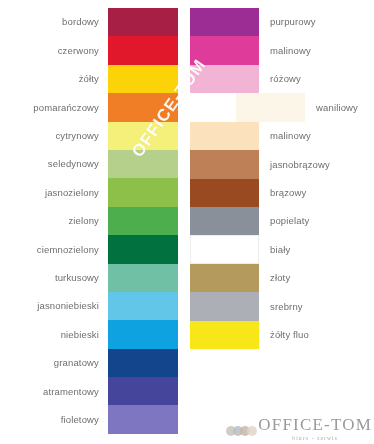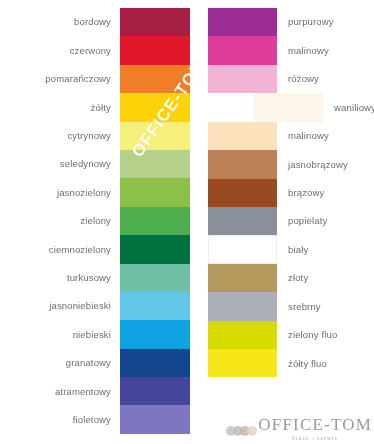--- a/index.html
+++ b/index.html
@@ -28,21 +28,20 @@
     display: flex;
     flex-direction: column;
   }
   .column-left  { left: 0;   width: 190px; }
   .column-right { left: 190px; width: 184px; }
 
   .swatch-row {
     display: flex;
     align-items: stretch;
     position: relative;
-    margin-left: 18px;
   }
   .column-left .swatch-row  { flex-direction: row; }
   .column-right .swatch-row { flex-direction: row; }
 
   .swatch-label {
     font-size: 9.5px;
     color: #6e6e6e;
     letter-spacing: 0.15px;
     display: flex;
     align-items: center;
@@ -141,26 +140,26 @@
   <div class="column column-left">
       <div class="swatch-row" style="height: 28.4px;">
         <div class="swatch-label">bordowy</div>
         <div class="swatch-chip" style="background: rgb(168, 31, 69);"></div>
       </div>
       <div class="swatch-row" style="height: 28.4px;">
         <div class="swatch-label">czerwony</div>
         <div class="swatch-chip" style="background: rgb(225, 24, 43);"></div>
       </div>
       <div class="swatch-row" style="height: 28.4px;">
+        <div class="swatch-label">żółty</div>
+        <div class="swatch-chip" style="background: rgb(252, 210, 8);"></div>
+      </div>
+      <div class="swatch-row" style="height: 28.4px;">
         <div class="swatch-label">pomarańczowy</div>
         <div class="swatch-chip" style="background: rgb(240, 126, 38);"></div>
-      </div>
-      <div class="swatch-row" style="height: 28.4px;">
-        <div class="swatch-label">żółty</div>
-        <div class="swatch-chip" style="background: rgb(252, 210, 8);"></div>
       </div>
       <div class="swatch-row" style="height: 28.4px;">
         <div class="swatch-label">cytrynowy</div>
         <div class="swatch-chip" style="background: rgb(245, 240, 122);"></div>
       </div>
       <div class="swatch-row" style="height: 28.4px;">
         <div class="swatch-label">seledynowy</div>
         <div class="swatch-chip" style="background: rgb(180, 208, 138);"></div>
       </div>
       <div class="swatch-row" style="height: 28.4px;">
@@ -237,24 +236,20 @@
         <div class="swatch-chip is-white" style="background: rgb(255, 255, 255);"></div>
         <div class="swatch-label">biały</div>
       </div>
       <div class="swatch-row" style="height: 28.4286px;">
         <div class="swatch-chip" style="background: rgb(181, 154, 94);"></div>
         <div class="swatch-label">złoty</div>
       </div>
       <div class="swatch-row" style="height: 28.4286px;">
         <div class="swatch-chip" style="background: rgb(172, 175, 181);"></div>
         <div class="swatch-label">srebrny</div>
-      </div>
-      <div class="swatch-row" style="height: 28.4286px;">
-        <div class="swatch-chip" style="background: rgb(214, 220, 0);"></div>
-        <div class="swatch-label">zielony fluo</div>
       </div>
       <div class="swatch-row" style="height: 28.4286px;">
         <div class="swatch-chip" style="background: rgb(247, 231, 25);"></div>
         <div class="swatch-label">żółty fluo</div>
       </div>
     </div>
 
   <div class="watermark">OFFICE-TOM</div>
 
   <div class="logo">

